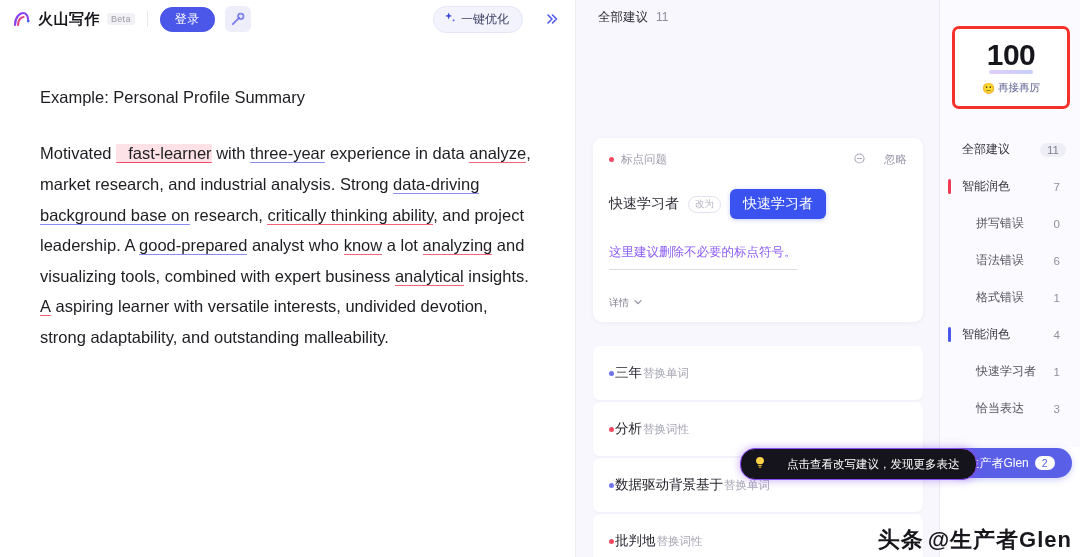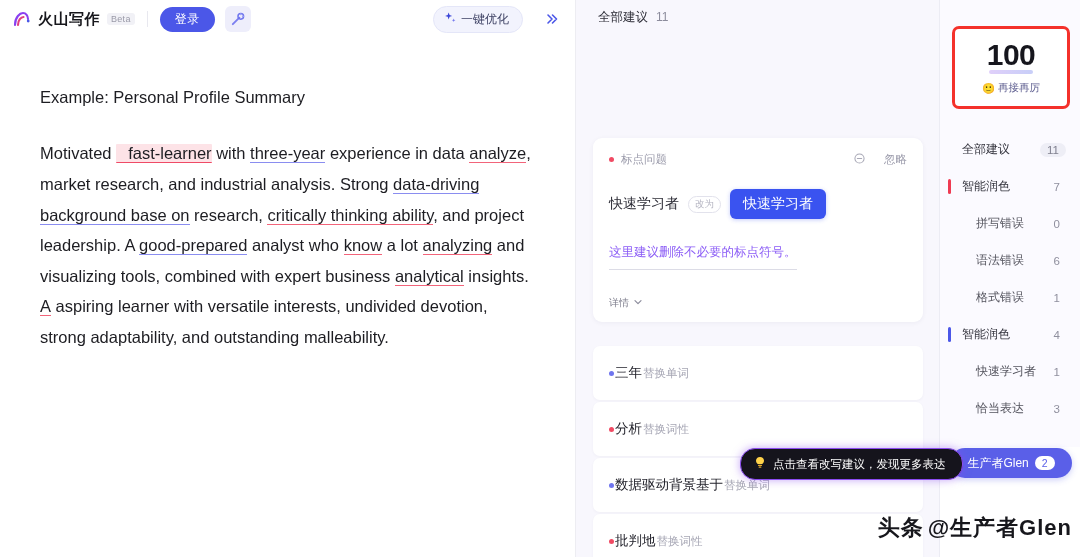--- a/index.html
+++ b/index.html
@@ -156,21 +156,21 @@
     margin-bottom: 2px;
     box-shadow: 0 1px 3px rgba(40,40,80,.04);
     cursor: pointer;
     text-align: center;
   }
   .sugg-item .word { font-size: 13.5px; color: #23232c; }
   .sugg-item .act { font-size: 11.5px; color: #a6a6b4; }
 
   .tooltip {
     position: absolute; left: 740px; top: 448px;
-    display: flex; align-items: center; gap: 7px;
+    display: flex; align-items: center; gap: 21px;
     background: #15141c; color: #ffffff;
     font-size: 11.5px; border-radius: 15px;
     padding: 7px 16px 7px 13px;
     border: 1.5px solid #8b4bf0;
     box-shadow: 0 0 8px rgba(139,75,240,.5);
     white-space: nowrap; z-index: 20;
   }
   .tooltip .bulb { font-size: 12px; }
 
   
@@ -235,21 +235,21 @@
     gap: 6px; font-size: 12px; cursor: pointer;
     box-shadow: 0 2px 6px rgba(90,95,232,.3);
   }
   .more-btn .cnt {
     background: #ffffff; color: #5a5fe8;
     border-radius: 9px; font-size: 10.5px;
     padding: 1px 7px;
   }
 
   .watermark {
-    position: absolute; right: 8px; bottom: 14px;
+    position: absolute; right: 8px; bottom: 2px;
     font-size: 22px; color: #17171c; font-weight: bold;
     letter-spacing: 1px; z-index: 30;
     display: flex; align-items: baseline; gap: 4px;
   }
 </style>
 </head>
 <body>
 
 <div id="app">
 

